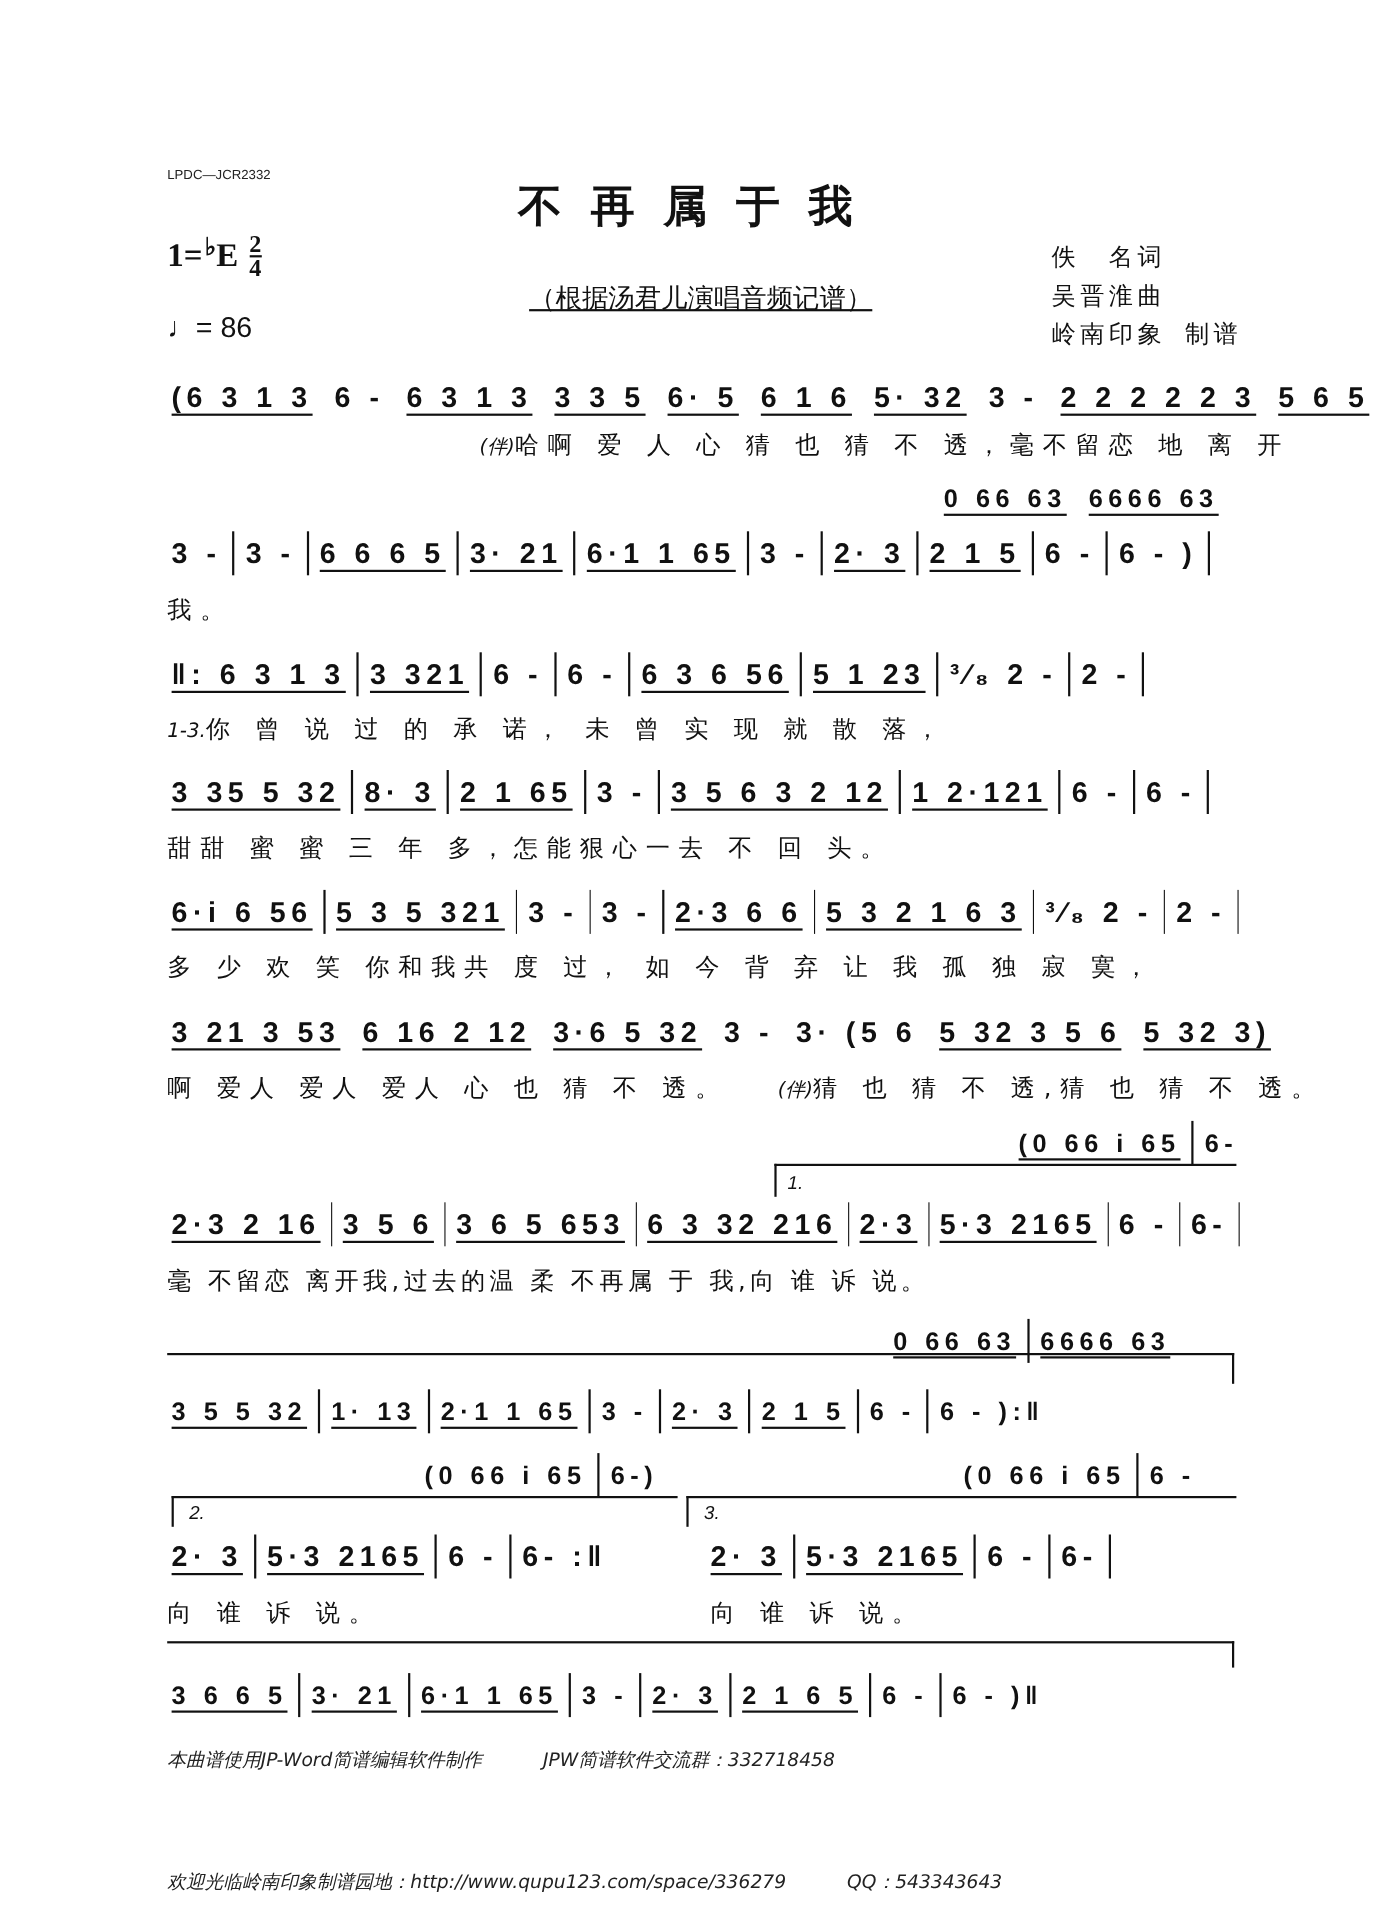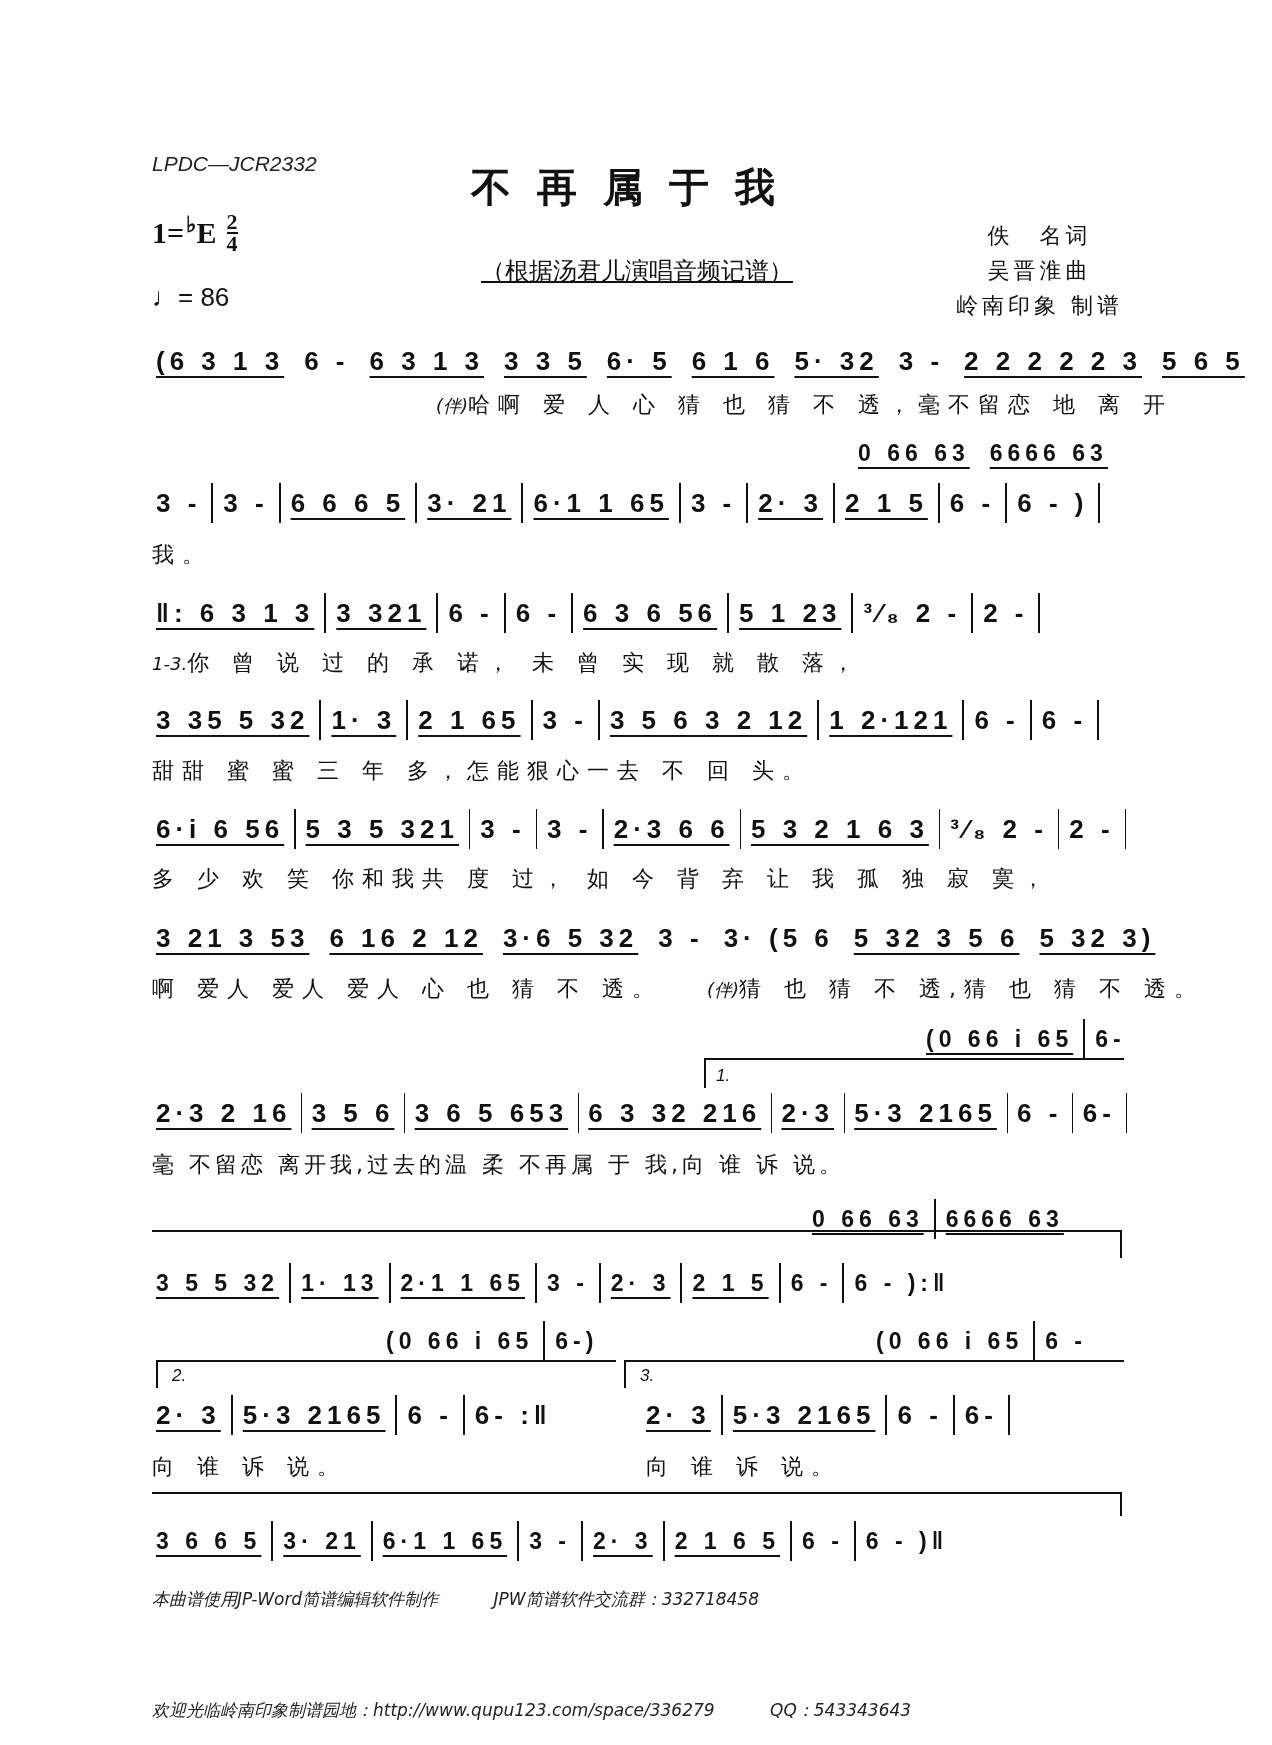--- a/index.html
+++ b/index.html
@@ -1,26 +1,26 @@
 <!DOCTYPE html>
 <html><head>
 <meta charset="utf-8">
 <style>
   html, body { margin: 0; padding: 0; background: #ffffff; }
   body { width: 1272px; height: 1745px; position: relative; overflow: hidden; color: #111; font-family: "Liberation Sans", sans-serif; }
   .abs { position: absolute; }
-  .code { left: 152px; top: 152px; font-size: 21px; font-style: italic; color: #222; }
+  .code { left: 152px; top: 152px; font-size: 12px; color: #222; }
   .title { left: 0; width: 1272px; top: 160px; text-align: center; font-family: "DejaVu Serif", serif; font-size: 40px; font-weight: bold; letter-spacing: 26px; }
   .key { left: 152px; top: 212px; font-family: "Liberation Serif", serif; font-size: 30px; font-weight: bold; display: flex; align-items: center; }
   .key .flat { font-size: 22px; vertical-align: super; margin-left: 2px; position: relative; top: -8px; }
   .key .frac { display: inline-flex; flex-direction: column; align-items: center; margin-left: 10px; font-size: 22px; line-height: 20px; }
   .tempo { left: 152px; top: 282px; font-size: 26px; }
   .subtitle { left: 16px; width: 1272px; top: 255px; text-align: center; font-size: 24px; font-family: "DejaVu Sans", sans-serif; padding-right: 30px; box-sizing: border-box; text-decoration: underline; }
   .credits { left: 956px; top: 218px; font-size: 22px; font-family: "DejaVu Sans", sans-serif; line-height: 35px; letter-spacing: 4px; }
-  .credits div { text-align: center; }
+  .credits div { text-align: left; font-family: Liberation Mono, monospace; }
 
   .row { position: absolute; left: 150px; width: 980px; height: 46px; display: flex; align-items: center; font-family: "Liberation Sans", sans-serif; font-weight: bold; font-size: 26px; white-space: nowrap; }
   .m { position: relative; display: inline-block; padding: 0 6px; letter-spacing: 5px; text-decoration: underline; text-underline-offset: 6px; text-decoration-thickness: 2px; }
   .m.plain { text-decoration: none; }
   .bar { display: inline-block; width: 2px; height: 40px; background: #111; margin: 0 4px; }
   .row.small { font-size: 23px; }
   .lyric { position: absolute; left: 152px; font-size: 22px; font-family: "DejaVu Sans", sans-serif; letter-spacing: 8px; white-space: nowrap; }
   .lyric .acc { font-style: italic; font-size: 18px; letter-spacing: 0; }
   .hline { position: absolute; height: 2px; background: #111; }
   .vline { position: absolute; width: 2px; background: #111; }
@@ -125,21 +125,21 @@
   <span class="m plain">2 -</span>
     <span class="bar"></span>
 </div>
 <div class="lyric" style="top:648px;">
   <span class="acc">1-3.</span><span>你 曾 说 过  的  承    诺，        未 曾 实 现  就  散     落，</span>
 </div>
 
 <div class="row" style="top:697px;">
   <span class="m">3 35 5 32</span>
     <span class="bar"></span>
-  <span class="m">1· 3</span>
+  <span class="m">8· 3</span>
     <span class="bar"></span>
   <span class="m">2  1 65</span>
     <span class="bar"></span>
   <span class="m plain">3 -</span>
     <span class="bar"></span>
   <span class="m">3 5 6 3 2 12</span>
     <span class="bar"></span>
   <span class="m">1  2·121</span>
     <span class="bar"></span>
   <span class="m plain">6 -</span>

